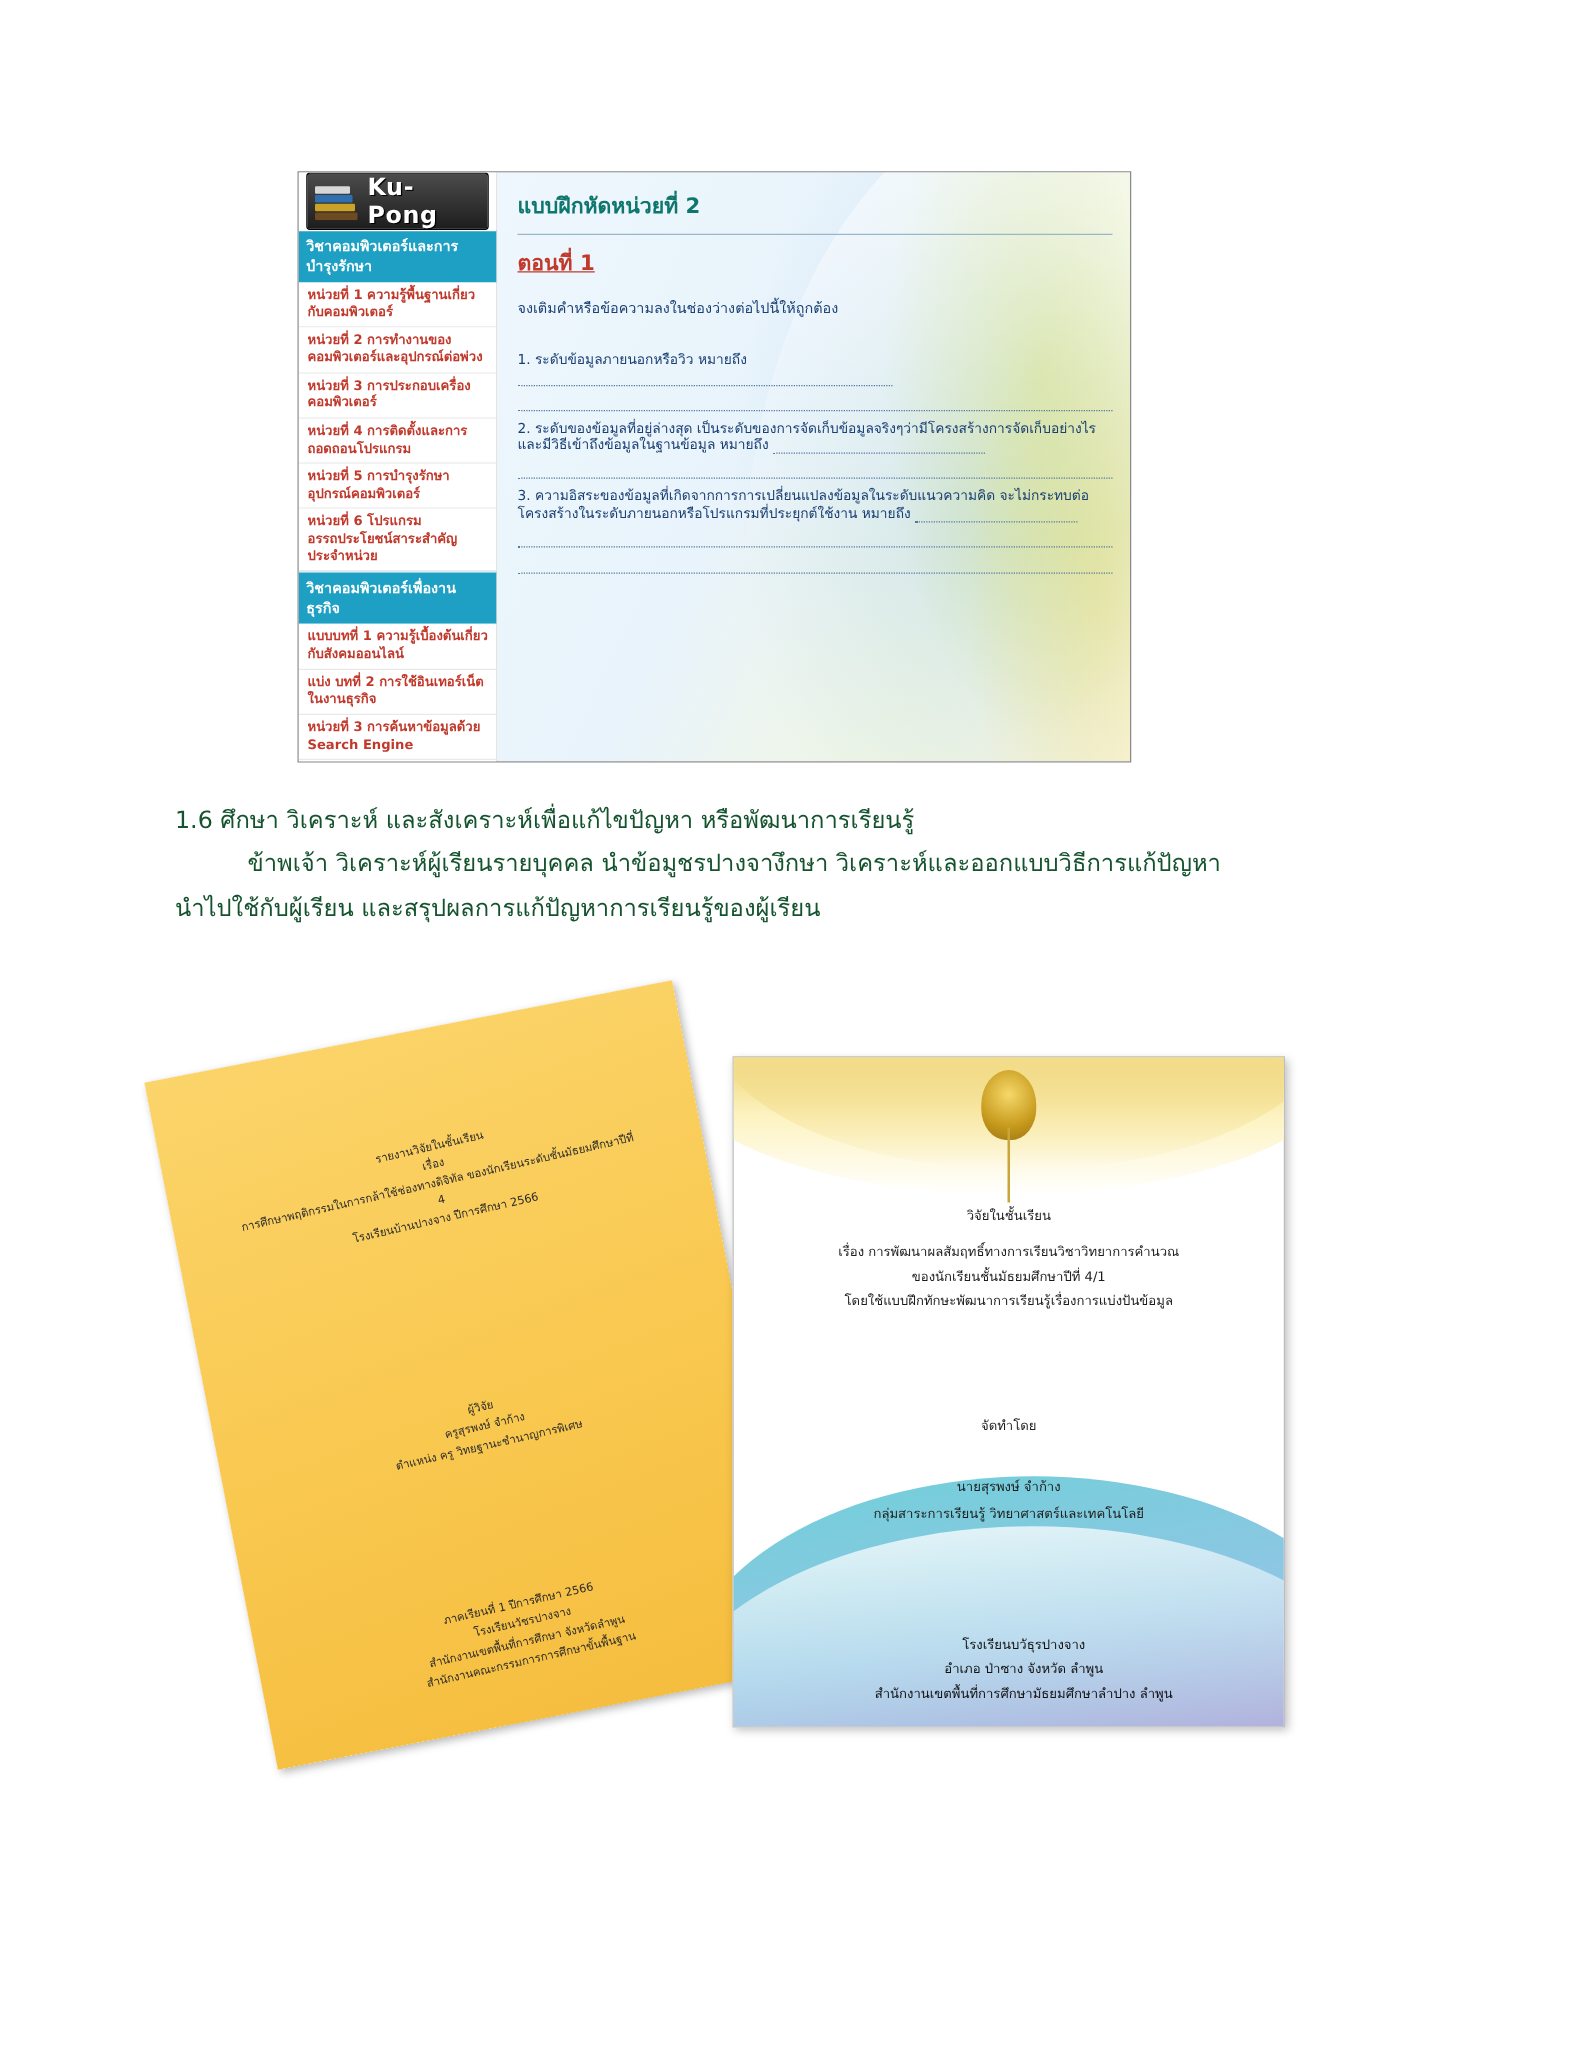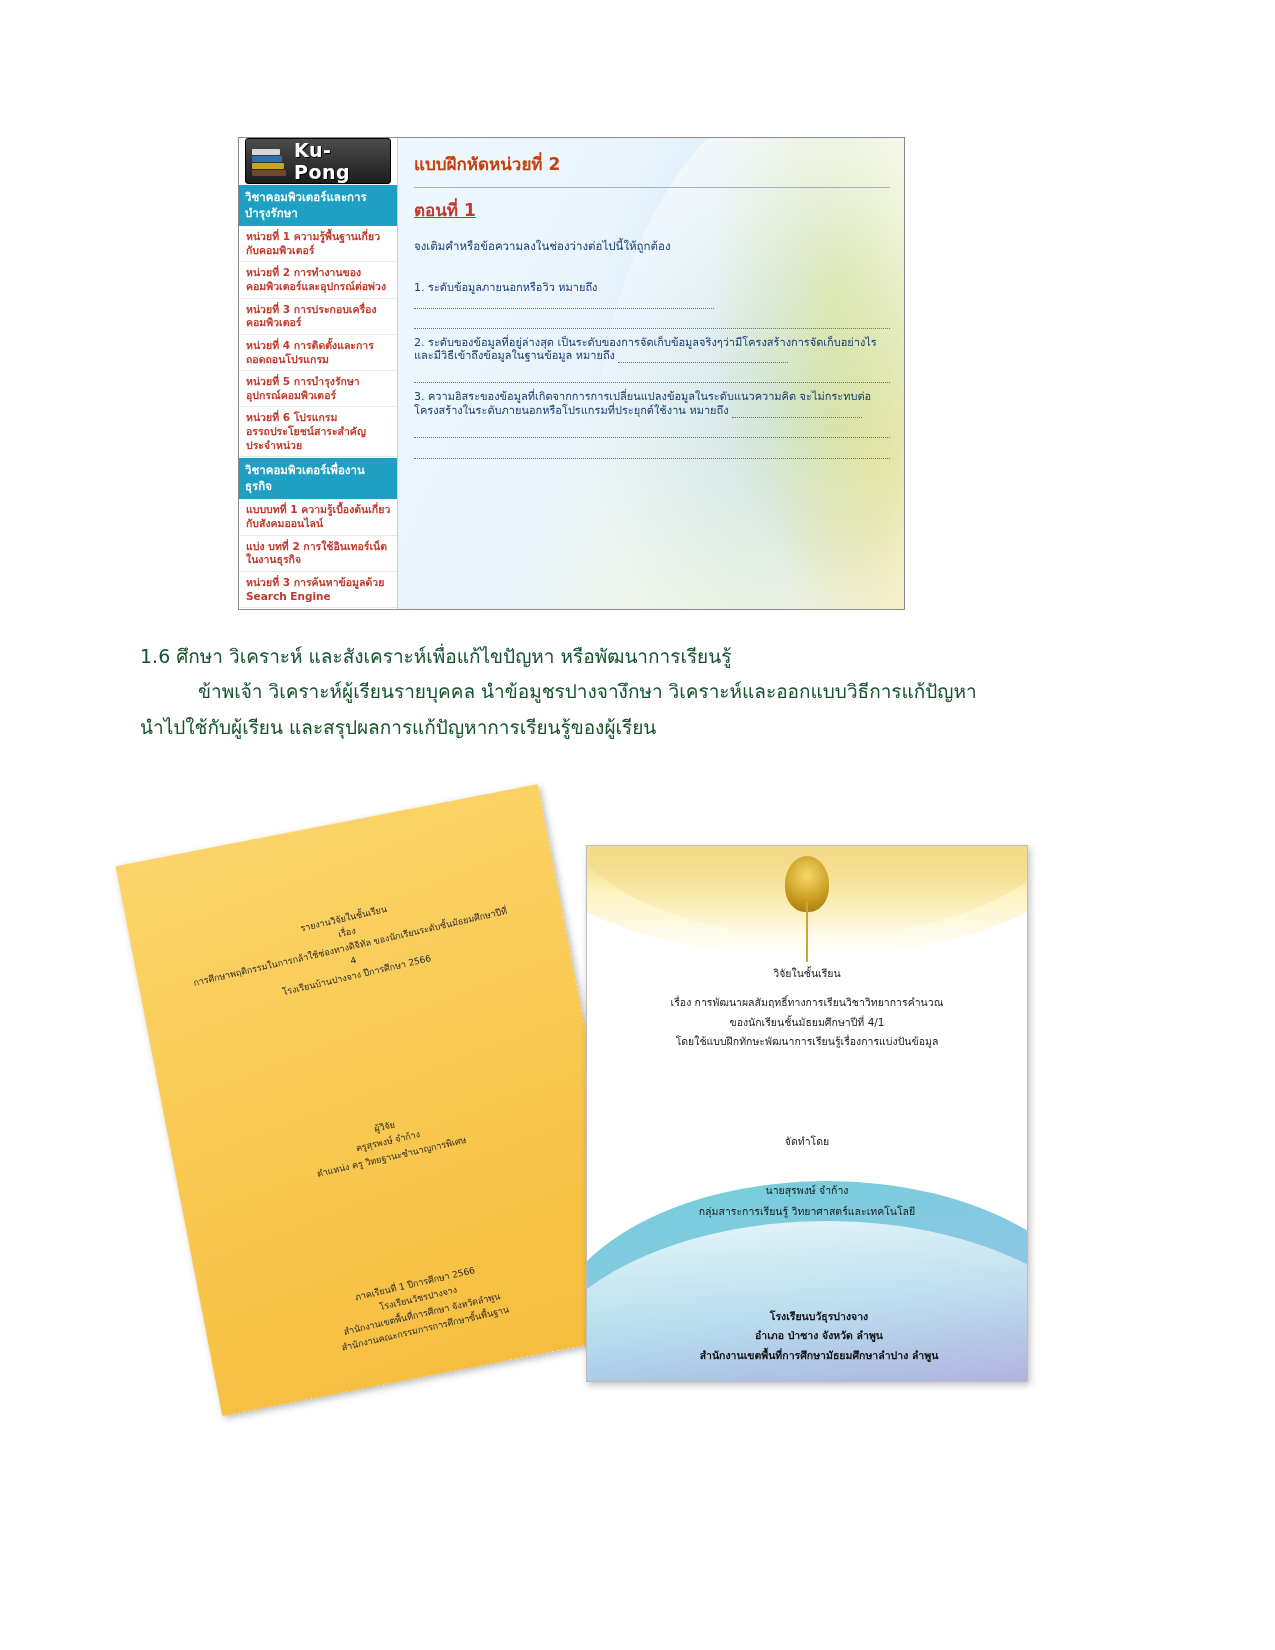--- a/index.html
+++ b/index.html
@@ -124,21 +124,21 @@
     height: 600px;
     border-radius: 50%;
     background: linear-gradient(160deg, rgba(255,255,255,.65), rgba(255,255,255,0) 60%);
     transform: rotate(12deg);
   }
   .ws-inner {
     position: relative;
     padding: 10px 14px 0 16px;
   }
   .ws-title {
-    color: #c2410c;
+    color: #0f766e;
     font-size: 17px;
     font-weight: bold;
     margin: 2px 0 10px 0;
   }
   .ws-sep {
     border: none;
     border-top: 1px solid #9bb6c9;
     margin: 0 0 8px 0;
   }
   .ws-part {
@@ -328,21 +328,21 @@
     color: #1b1b1b;
   }
   .wc-foot {
     position: absolute;
     left: 0; right: 0;
     bottom: 16px;
     text-align: center;
     font-size: 10.5px;
     line-height: 1.85;
     color: #101010;
-    font-weight: bold;
+    font-weight: normal;
     padding-left: 24px;
   }
 </style>
 </head>
 <body>
 
 <div class="worksheet">
 
   <div class="ws-sidebar">
 

